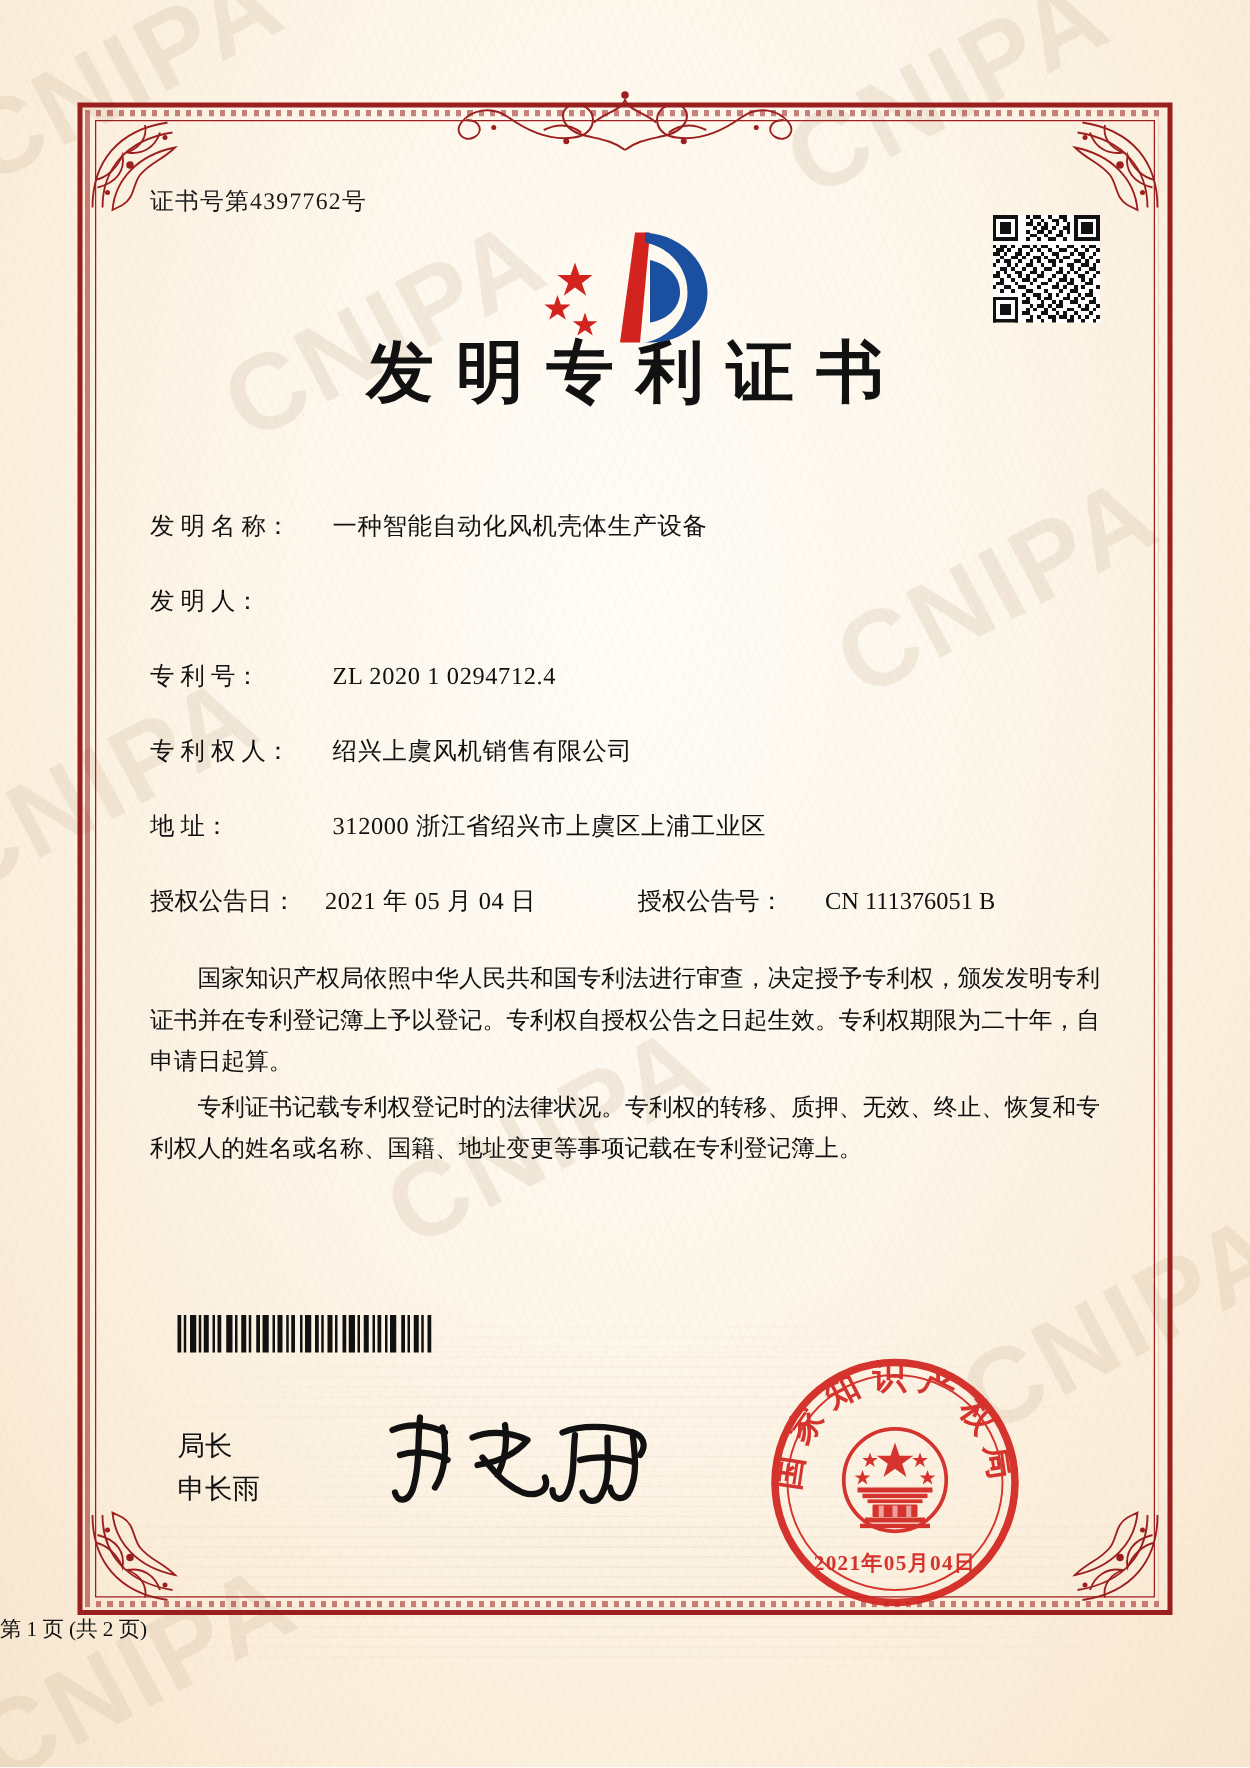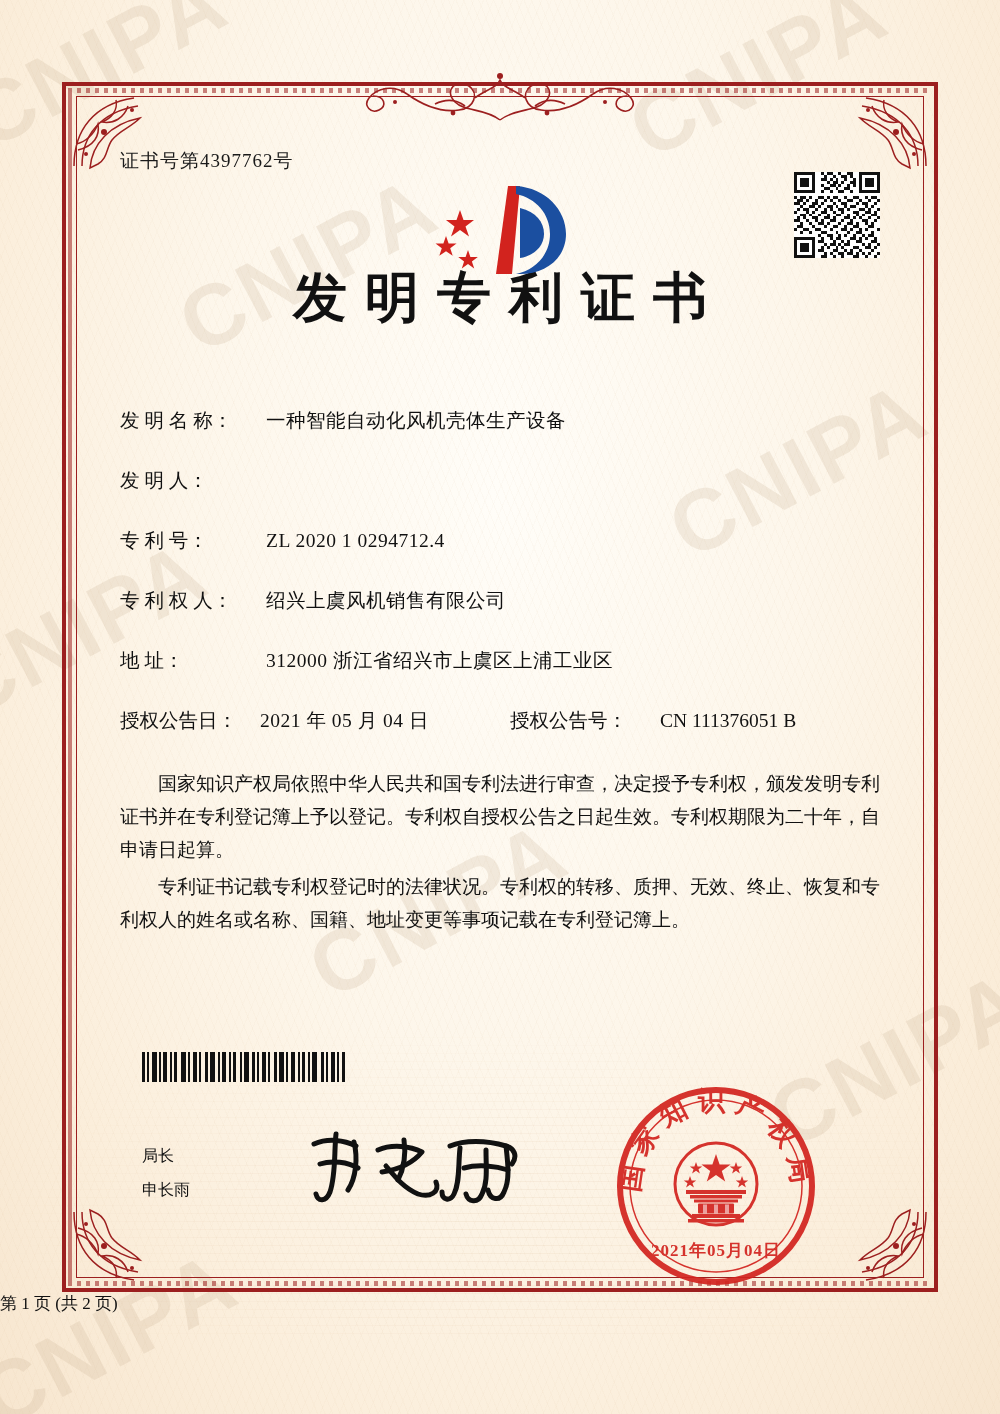--- a/index.html
+++ b/index.html
@@ -193,24 +193,23 @@
     display: flex;
     align-items: stretch;
   }
   .barcode i { display: block; background: #111; }
 
   
   .sig-block {
     position: absolute;
     left: 142px;
     top: 1140px;
-    font-size: 16px;
+    font-size: 22px;
     line-height: 34px;
     color: #111;
-    font-family: Liberation Mono, monospace;
   }
   .signature {
     position: absolute;
     left: 300px;
     top: 1120px;
     width: 230px;
     height: 90px;
     color: #111;
   }
   .signature svg { width: 100%; height: 100%; display: block; }

